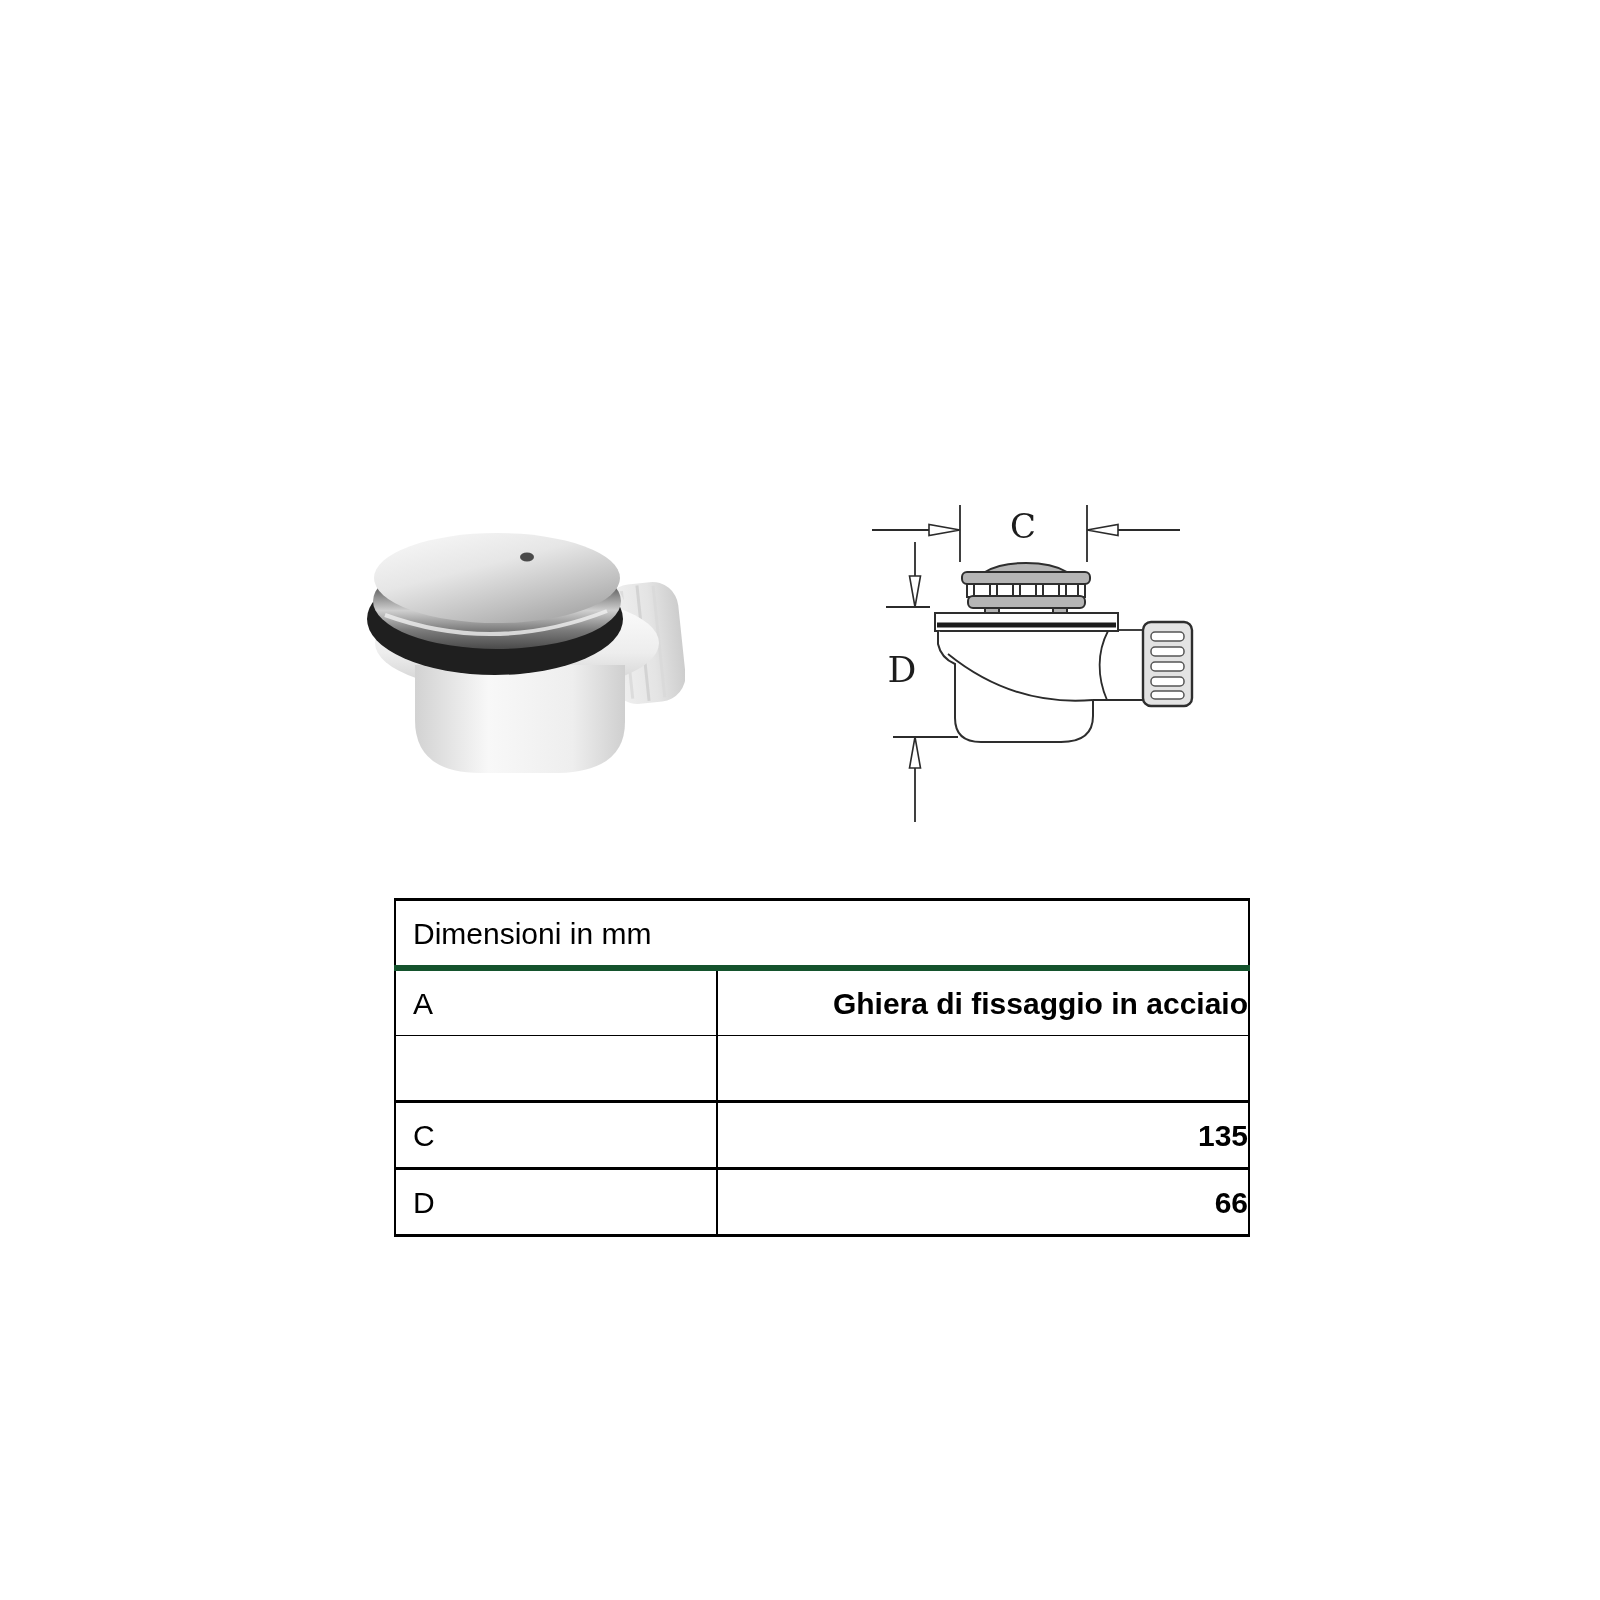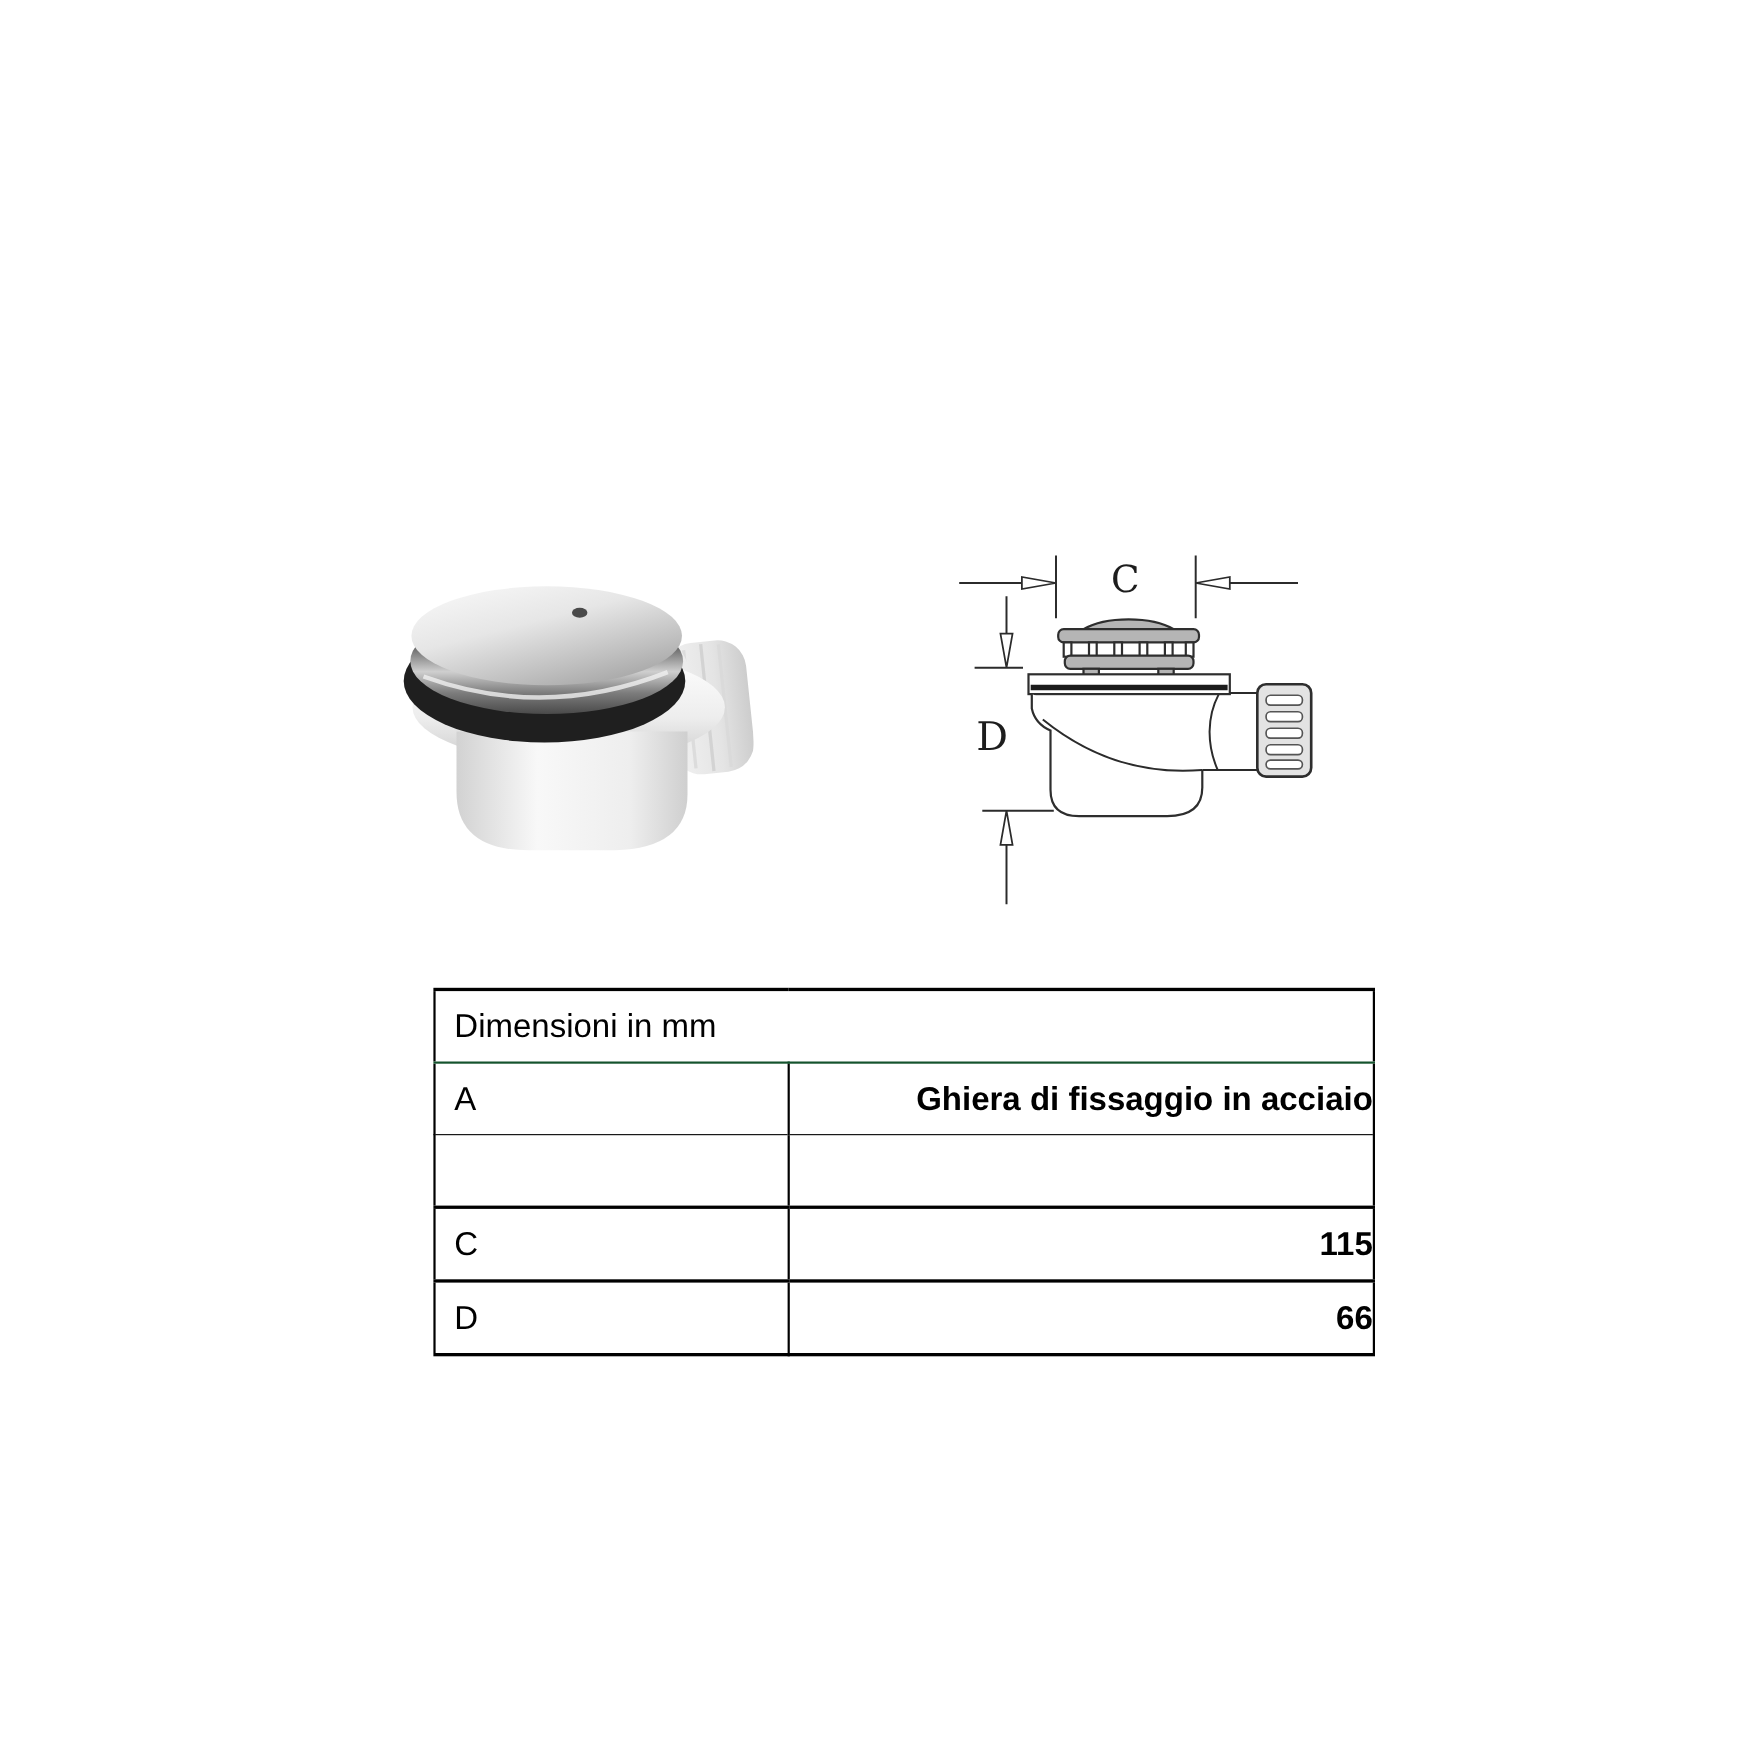--- a/index.html
+++ b/index.html
@@ -14,21 +14,21 @@
     position:absolute;left:394px;top:898px;width:854px;
     border-collapse:collapse;table-layout:fixed;
     border-left:2px solid #000;border-right:2px solid #000;
     border-top:3px solid #000;border-bottom:3px solid #000;
     font-size:30px;line-height:1.1;
   }
   .dim-table td{height:64px;vertical-align:middle;padding:0;}
   .dim-table td.label-cell{padding-left:17px;border-right:2px solid #000;text-align:left;}
   .dim-table td.value-cell{text-align:right;font-weight:bold;}
   .dim-table td.title-cell{padding-left:17px;text-align:left;}
-  tr.r-title td{border-bottom:2px solid #14532d;margin-left:42px;}
+  tr.r-title td{border-bottom:6px solid #14532d;margin-left:42px;}
   tr.r-a td{border-bottom:1px solid #000;}
   tr.r-empty td{border-bottom:3px solid #000;}
   tr.r-c td{border-bottom:3px solid #000;}
 
   .dline{stroke:#2b2b2b;stroke-width:1.8;fill:none;}
   .dhead{fill:#ffffff;stroke:#2b2b2b;stroke-width:1.6;}
   .part{stroke:#2e2e2e;stroke-width:2;fill:#ffffff;}
   .part-gray{stroke:#2e2e2e;stroke-width:2;fill:#b5b5b5;}
   .dim-label{font-family:"DejaVu Serif", serif;fill:#1d1d1d;}
 </style>
@@ -165,21 +165,21 @@
     <tr class="r-a">
       <td class="label-cell">A</td>
       <td class="value-cell">Ghiera di fissaggio in acciaio</td>
     </tr>
     <tr class="r-empty">
       <td class="label-cell"></td>
       <td class="value-cell"></td>
     </tr>
     <tr class="r-c">
       <td class="label-cell">C</td>
-      <td class="value-cell">115</td>
+      <td class="value-cell">135</td>
     </tr>
     <tr class="r-d">
       <td class="label-cell">D</td>
       <td class="value-cell">66</td>
     </tr>
   </tbody>
     </table>
 
 </div>
 

